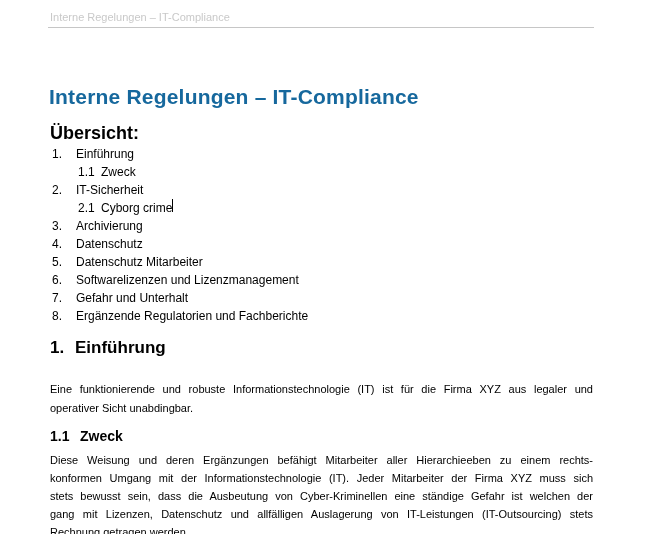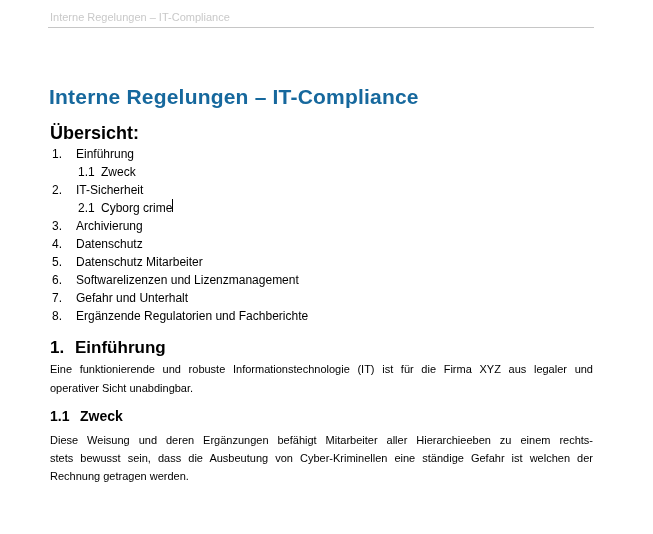--- a/index.html
+++ b/index.html
@@ -25,21 +25,21 @@
   .ov-row.sub { padding-left:26px; }
   .ov-row.sub .ov-num { width:25px; padding-left:2px; }
   .caret { display:inline-block; width:1px; height:13px; background:#000;
            vertical-align:-2px; }
 
   .h2 { margin-top:12px; display:flex; font-size:17px; line-height:22px; font-weight:bold; }
   .h2 .h-num { flex:none; width:25px; }
   .h3 { margin-top:10px; display:flex; font-size:14px; line-height:17px; font-weight:bold; }
   .h3 .h-num { flex:none; width:30px; }
 
-  .para { margin-top:1px; }
+  .para { margin-top:21px; }
   .para.second { margin-top:6px; }
   .pline { font-size:11px; line-height:19px; white-space:normal; }
   .para.second .pline { line-height:18px; }
   .pline.just { text-align:justify; text-align-last:justify; }
 </style>
 </head>
 <body>
 
 <div class="doc-header">
   <span class="htxt">Interne Regelungen – IT-Compliance</span>
@@ -114,21 +114,23 @@
   <div class="pline">operativer Sicht unabdingbar.</div>
 </div>
 
   <div class="h3">
     <span class="h-num">1.1</span>
     <span>Zweck</span>
   </div>
   <div class="para second">
   <div class="pline just">Diese Weisung und deren Ergänzungen befähigt Mitarbeiter aller Hierarchieeben zu einem rechts-</div>
 
+  <div class="pline just">konformen Umgang mit der Informationstechnologie (IT). Jeder Mitarbeiter der Firma XYZ muss sich</div>
 
   <div class="pline just">stets bewusst sein, dass die Ausbeutung von Cyber-Kriminellen eine ständige Gefahr ist welchen der</div>
 
 
+  <div class="pline just">gang mit Lizenzen, Datenschutz und allfälligen Auslagerung von IT-Leistungen (IT-Outsourcing) stets</div>
 
   <div class="pline">Rechnung getragen werden.</div>
 </div>
 
 </div>
 
 </body></html>

